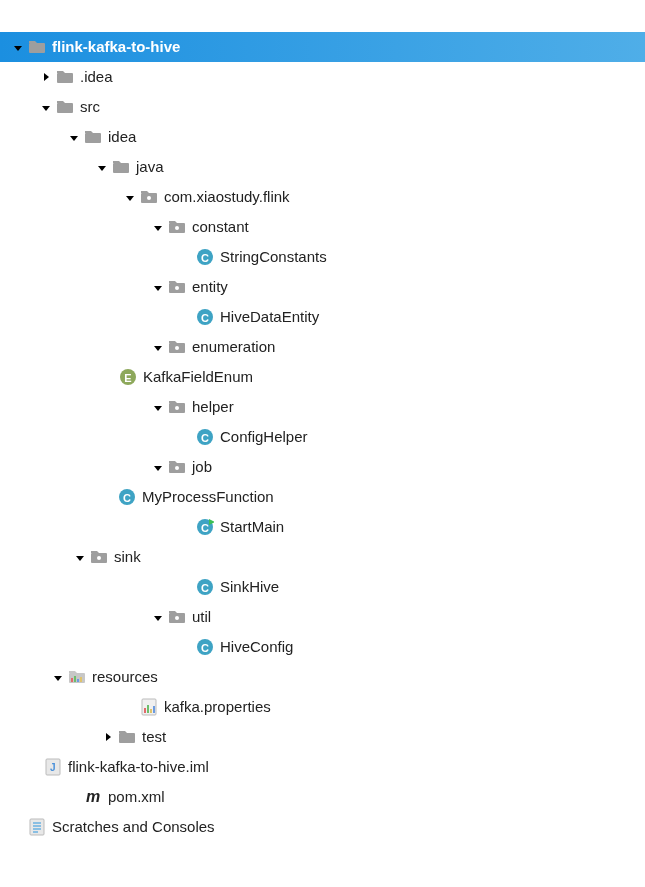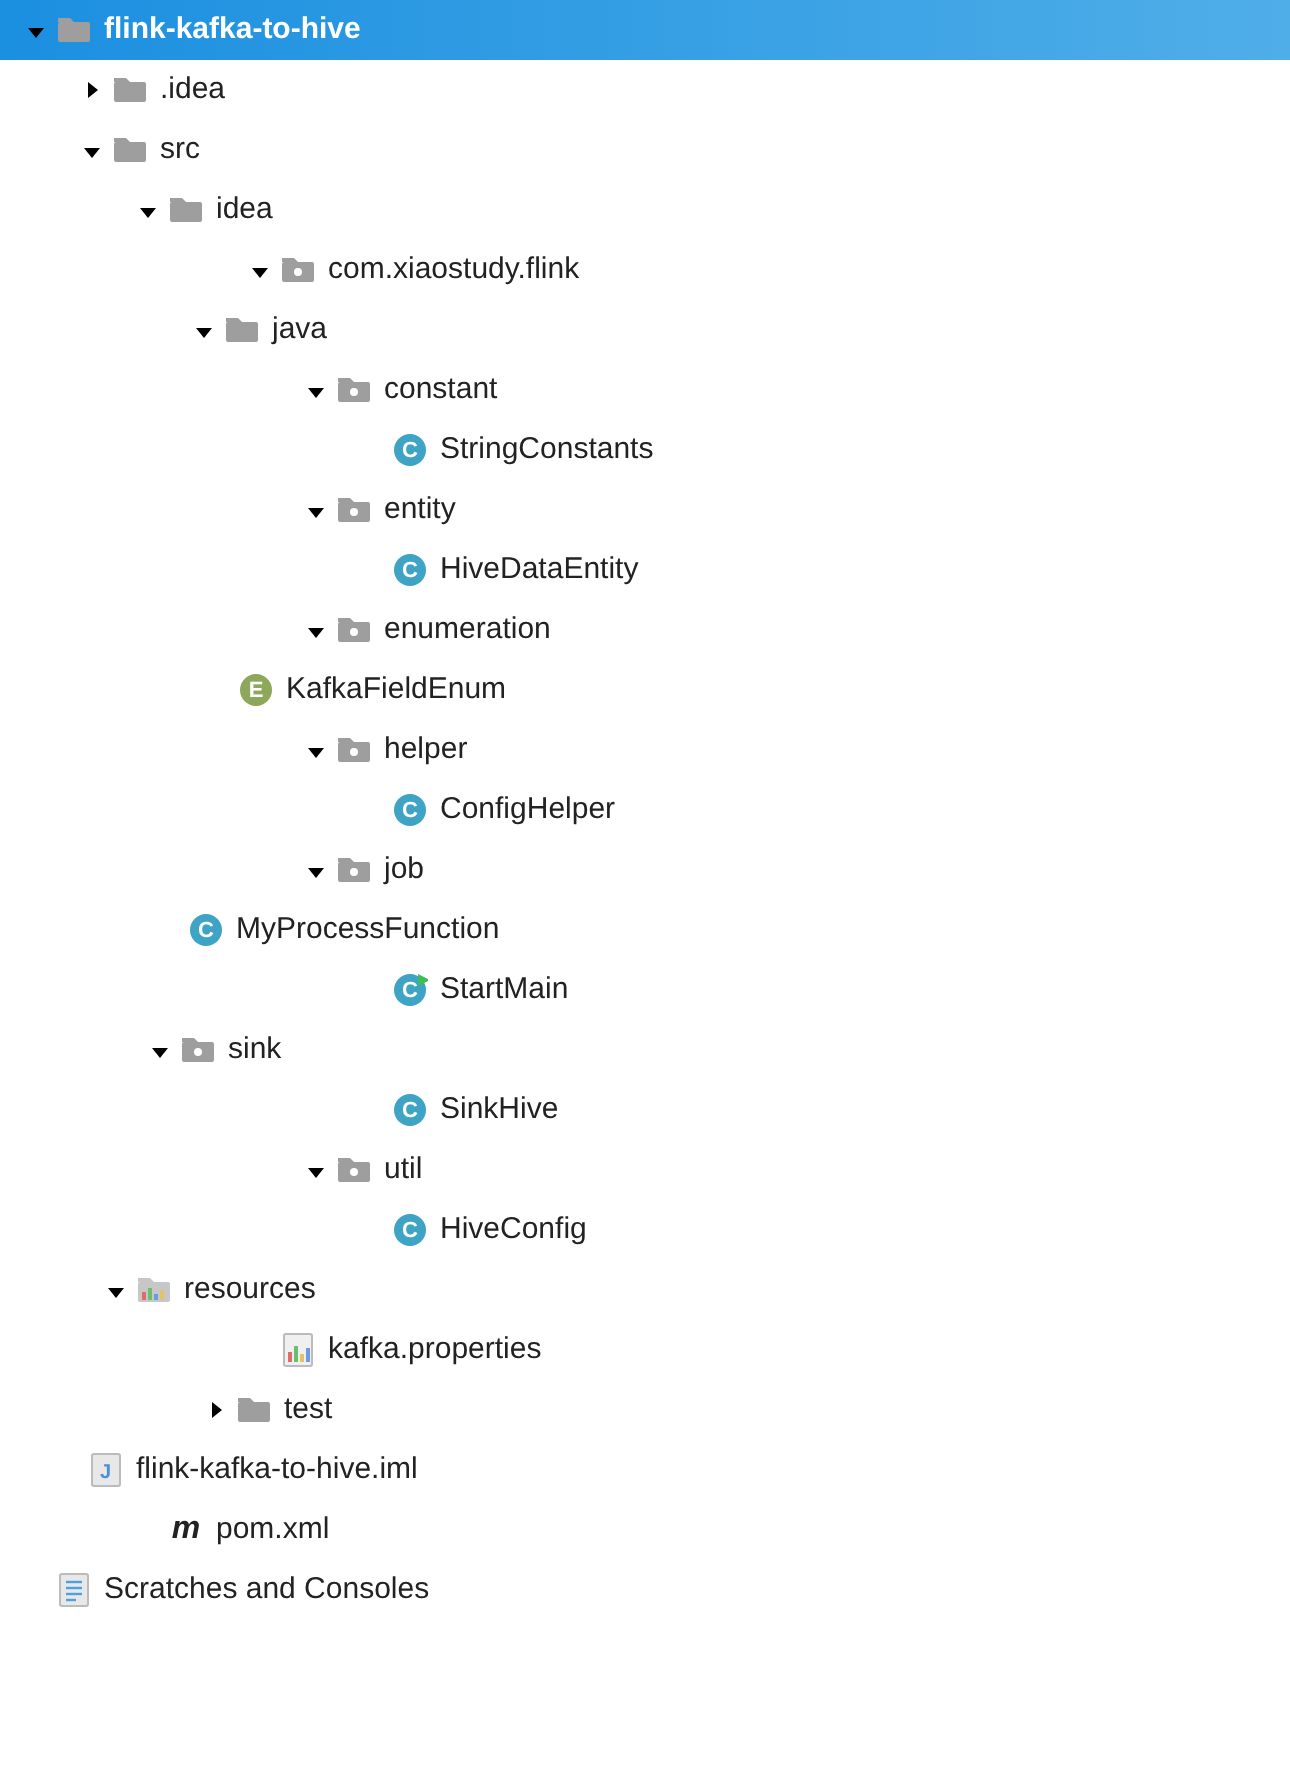--- a/index.html
+++ b/index.html
@@ -5,21 +5,21 @@
   * { box-sizing: border-box; }
   body {
     margin: 0;
     padding: 0;
     font-family: "Segoe UI", Arial, sans-serif;
     font-size: 15px;
     background: #fff;
     color: #222;
     width: 645px;
   }
-  .tree { user-select: none; }
+  .tree { user-select: none; margin-top: 32px; }
   .node {
     display: flex;
     align-items: center;
     height: 30px;
     white-space: nowrap;
     cursor: pointer;
   }
   .node.selected {
     background: linear-gradient(to right, #1b8fe0, #4faee8);
     color: #fff;
@@ -220,48 +220,48 @@
         </svg>
       </span>
     <span class="icon">
         <svg width="18" height="18">
           <use href="#folder"></use>
         </svg>
       </span>
     <span class="label">idea</span>
   </div>
 
+  <div class="node" style="padding-left:94px;">
+    <span class="arrow">
+        <svg width="12" height="12">
+          <use href="#arrow-down"></use>
+        </svg>
+      </span>
+    <span class="icon folder-blue">
+        <svg width="18" height="18">
+          <use href="#folder"></use>
+        </svg>
+      </span>
+    <span class="label">java</span>
+  </div>
+
   <div class="node" style="padding-left:122px;">
     <span class="arrow">
         <svg width="12" height="12">
           <use href="#arrow-down"></use>
         </svg>
       </span>
     <span class="icon">
         <svg width="18" height="18">
           <use href="#folder-pkg"></use>
         </svg>
       </span>
     <span class="label">com.xiaostudy.flink</span>
   </div>
 
-  <div class="node" style="padding-left:94px;">
-    <span class="arrow">
-        <svg width="12" height="12">
-          <use href="#arrow-down"></use>
-        </svg>
-      </span>
-    <span class="icon folder-blue">
-        <svg width="18" height="18">
-          <use href="#folder"></use>
-        </svg>
-      </span>
-    <span class="label">java</span>
-  </div>
-
   <div class="node" style="padding-left:150px;">
     <span class="arrow">
         <svg width="12" height="12">
           <use href="#arrow-down"></use>
         </svg>
       </span>
     <span class="icon">
         <svg width="18" height="18">
           <use href="#folder-pkg"></use>
         </svg>
@@ -361,21 +361,21 @@
           <use href="#arrow-down"></use>
         </svg>
       </span>
     <span class="icon">
         <svg width="18" height="18">
           <use href="#folder-pkg"></use>
         </svg>
       </span>
     <span class="label">job</span>
   </div>
-  <div class="node" style="padding-left:76px;">
+  <div class="node" style="padding-left:100px;">
     <span class="arrow blank">
         <svg width="12" height="12"></svg>
       </span>
     <span class="icon">
         <svg width="18" height="18">
           <use href="#class-c"></use>
         </svg>
       </span>
     <span class="label">MyProcessFunction</span>
   </div>

